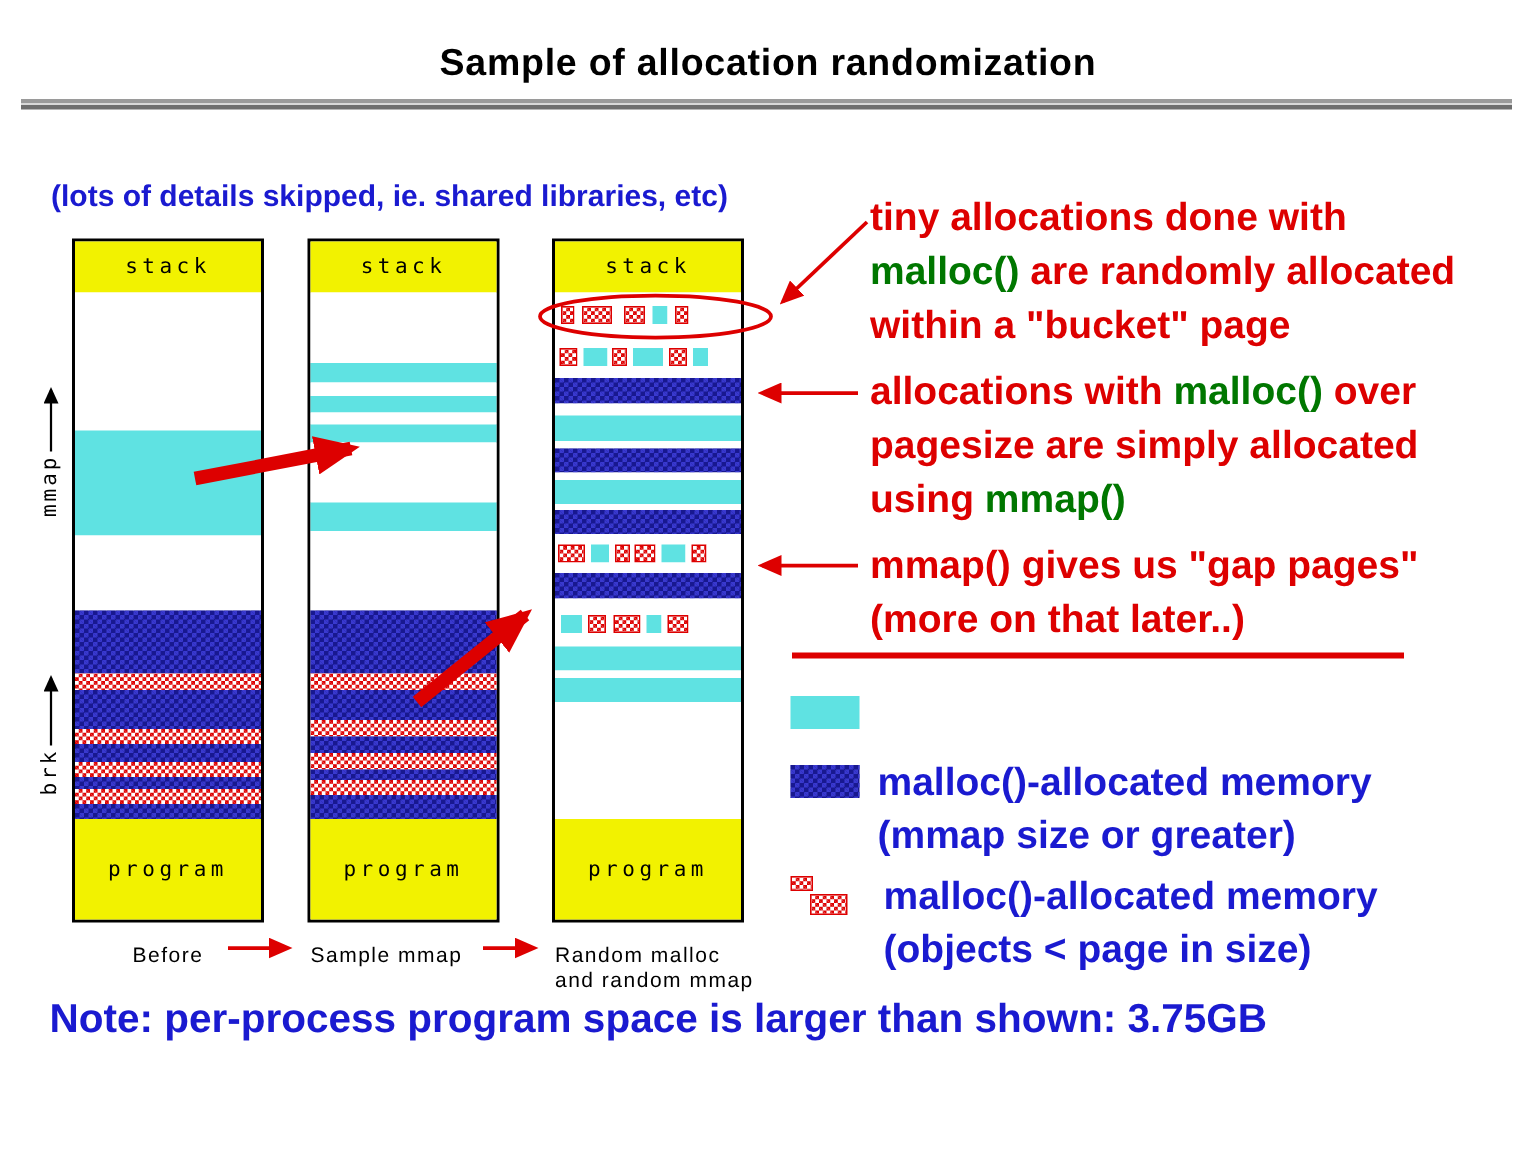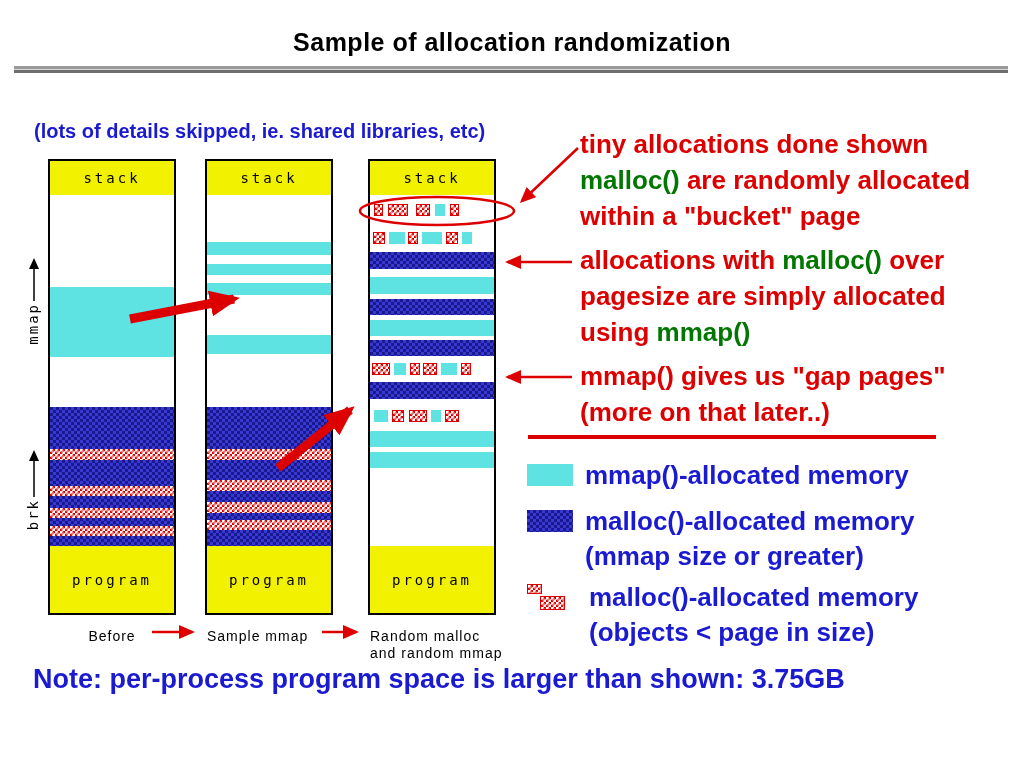--- a/index.html
+++ b/index.html
@@ -216,39 +216,36 @@
           <span>program</span>
         </div>
       </div>
     <div class="caption cap-left">
         <div>Random malloc</div>
         <div>and random mmap</div>
       </div>
   </div>
 
   <div class="bullet" style="top:126px">
-      <div class="bullet-line"><span class="t-red">tiny allocations done shown</span></div>
+      <div class="bullet-line"><span class="t-red">tiny allocations done with</span></div>
       <div class="bullet-line"><span class="t-green">malloc()</span><span class="t-red"> are randomly allocated</span></div>
       <div class="bullet-line"><span class="t-red">within a "bucket" page</span></div>
     </div>
   <div class="bullet" style="top:242px">
       <div class="bullet-line"><span class="t-red">allocations with </span><span class="t-green">malloc()</span><span class="t-red"> over</span></div>
       <div class="bullet-line"><span class="t-red">pagesize are simply allocated</span></div>
       <div class="bullet-line"><span class="t-red">using </span><span class="t-green">mmap()</span></div>
     </div>
   <div class="bullet" style="top:358px">
       <div class="bullet-line"><span class="t-red">mmap() gives us "gap pages"</span></div>
       <div class="bullet-line"><span class="t-red">(more on that later..)</span></div>
     </div>
 
   <div class="legend-row" style="top:458px">
     <div class="swatch swatch-rect pat-cyan"></div>
-    <div class="legend-text">
-        <div class="legend-line">mmap()-allocated memory</div>
-      </div>
   </div>
   <div class="legend-row" style="top:504px">
     <div class="swatch swatch-rect pat-navy"></div>
     <div class="legend-text">
         <div class="legend-line">malloc()-allocated memory</div>
         <div class="legend-line">(mmap size or greater)</div>
       </div>
   </div>
   <div class="legend-row" style="top:580px">
     <div class="swatch swatch-bucket">

